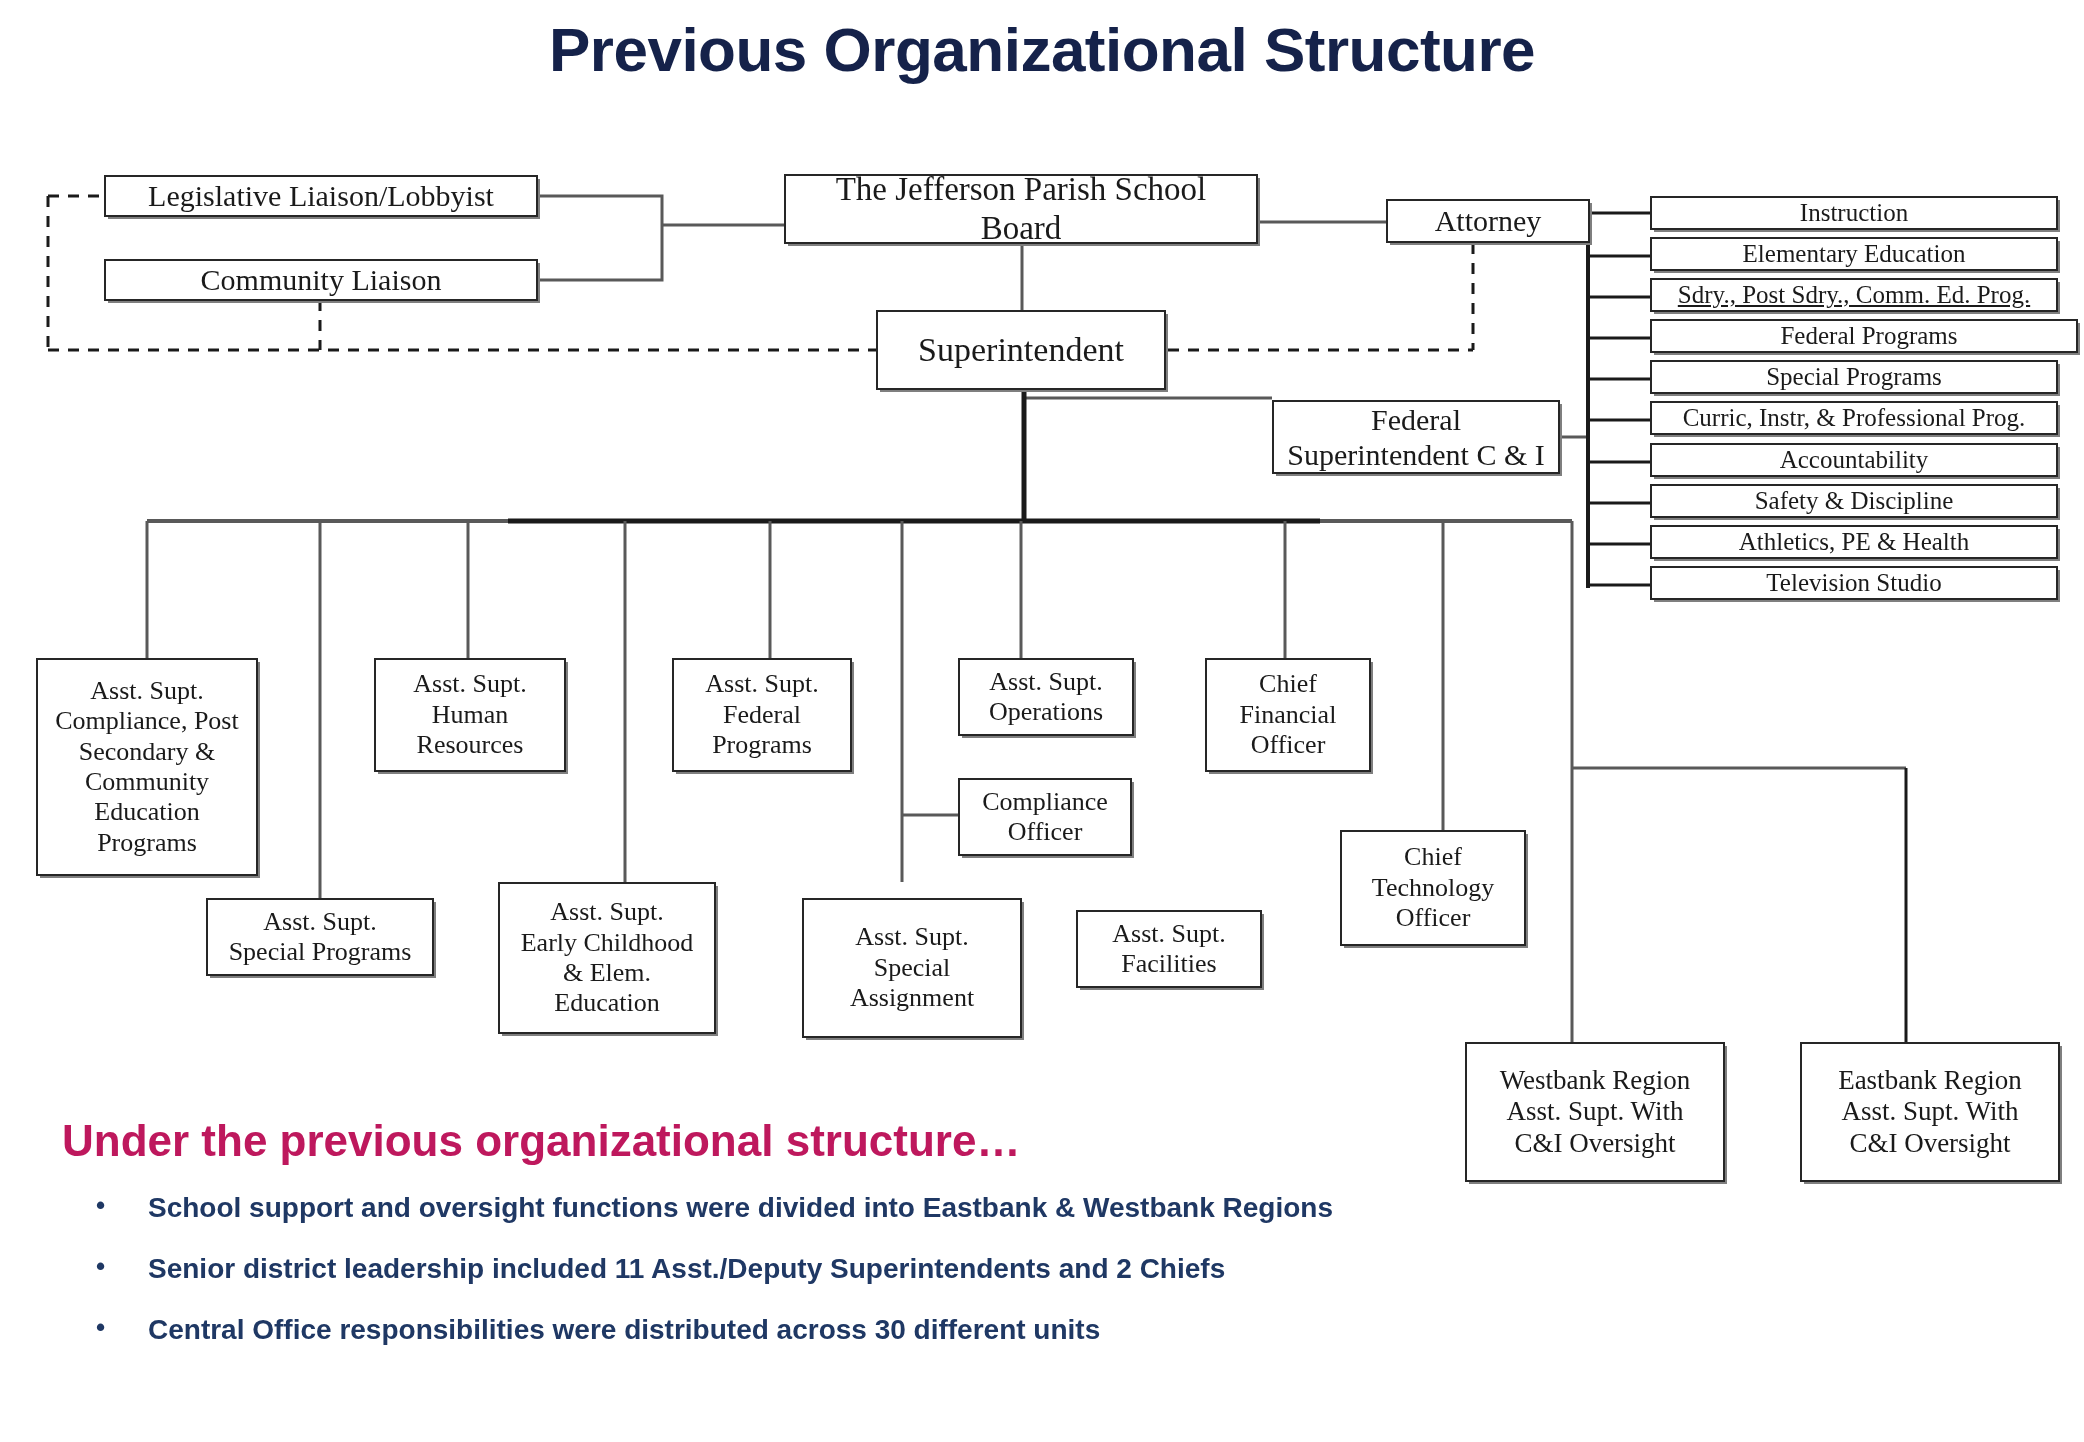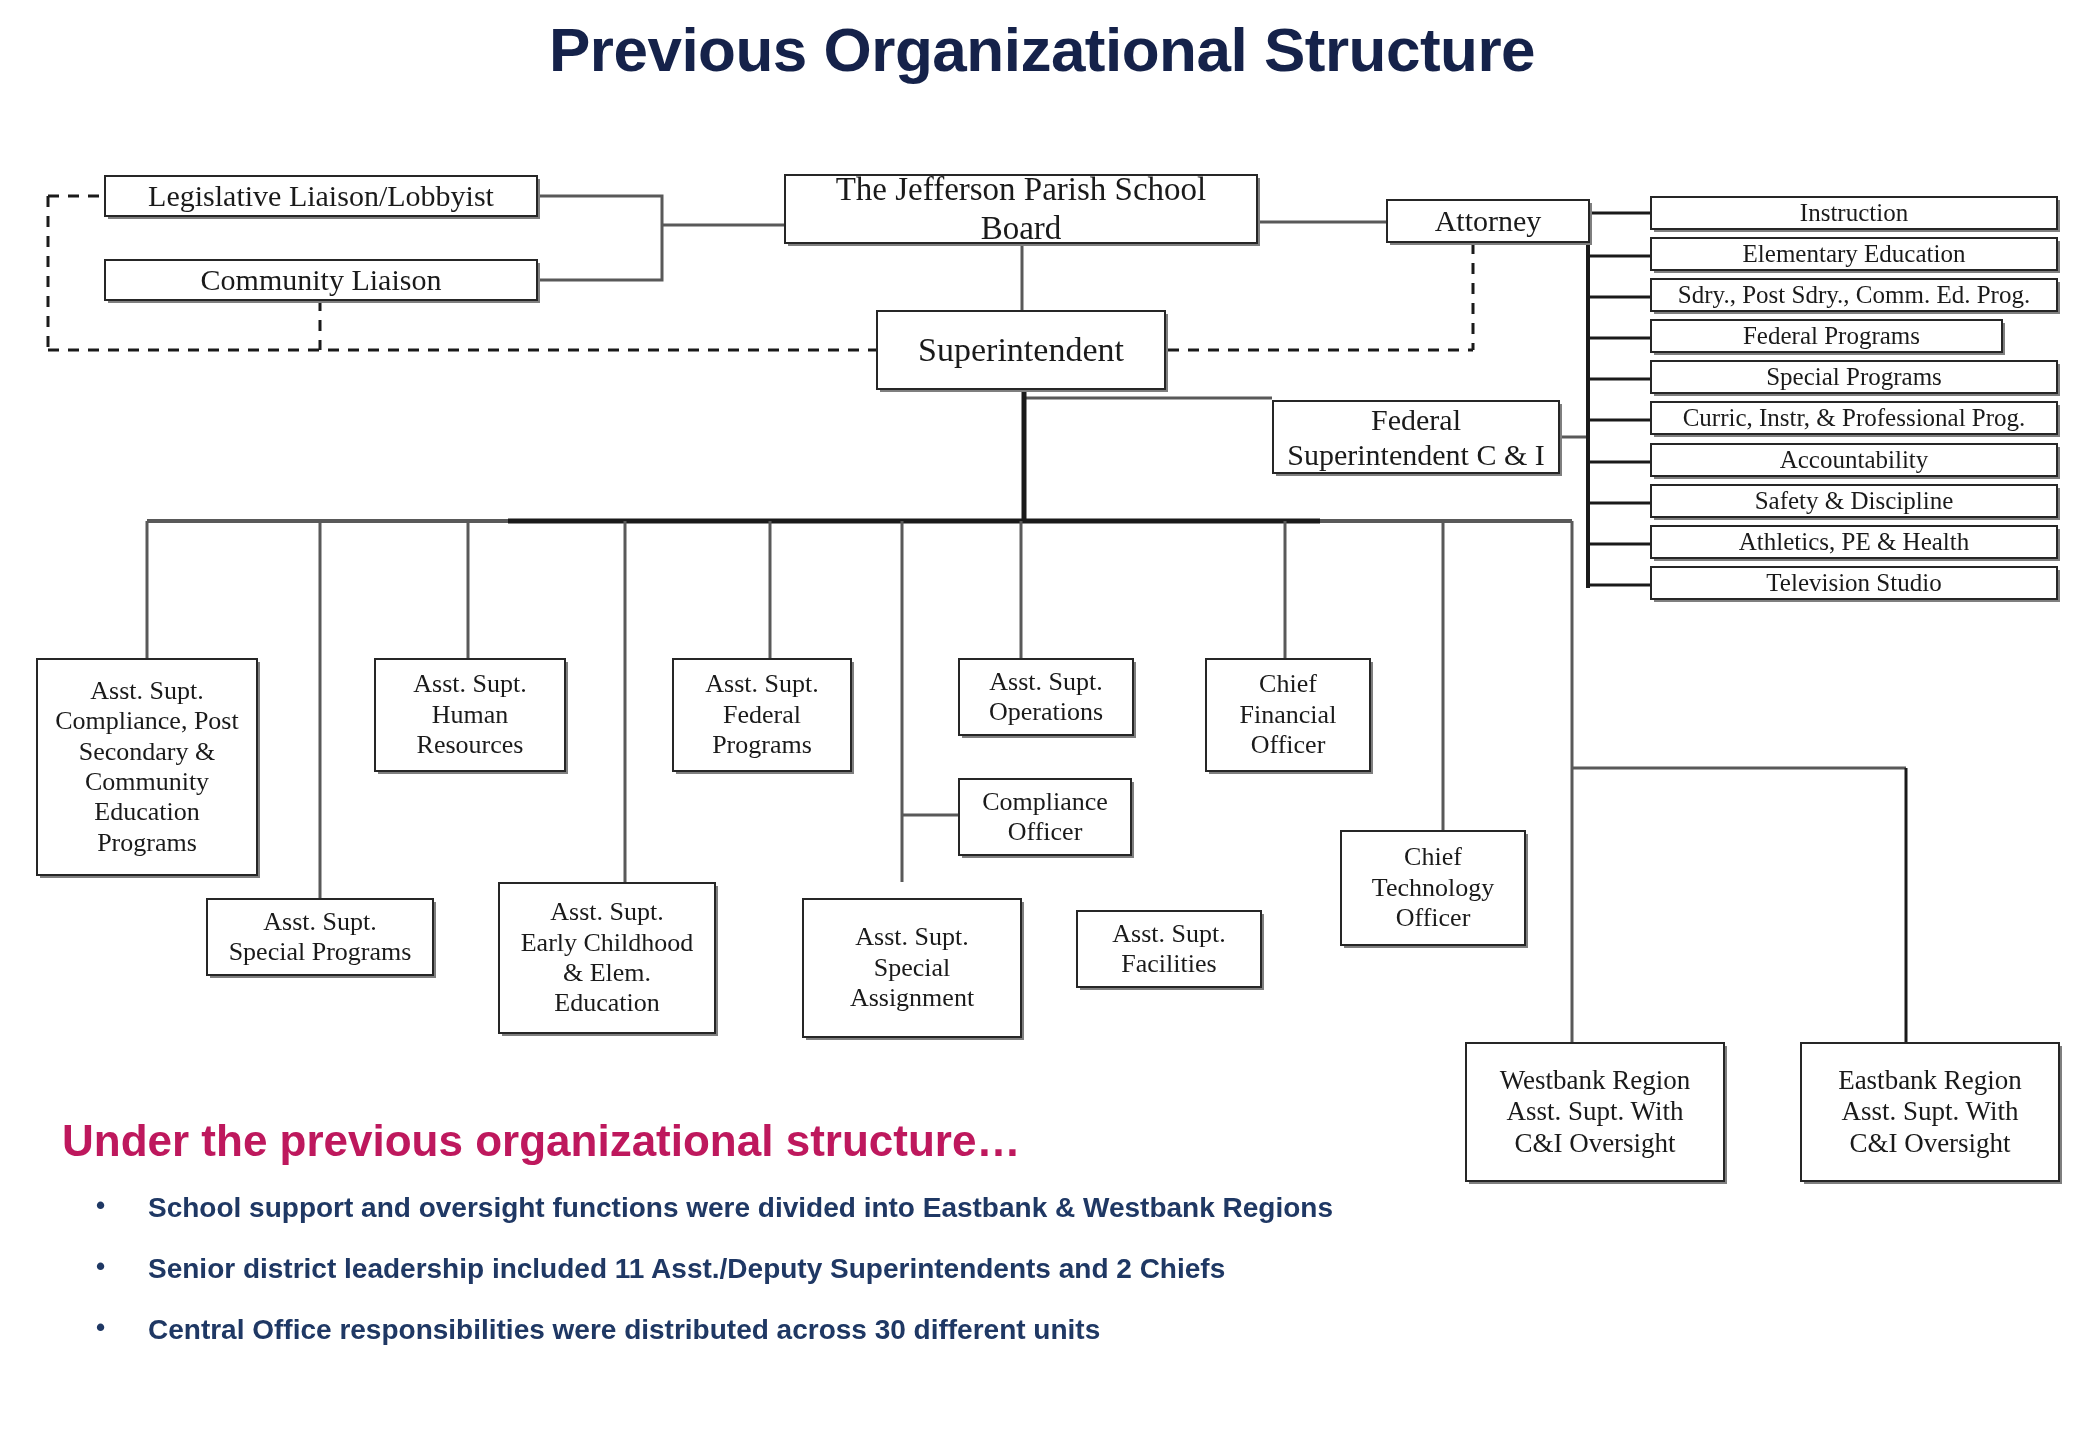--- a/index.html
+++ b/index.html
@@ -171,24 +171,24 @@
       <span>Superintendent C &amp; I</span>
     </span>
   </div>
 
   <div class="box f25" style="left:1650px; top:196px; width:408px; height:34px;">
     <span>Instruction</span>
   </div>
   <div class="box f25" style="left:1650px; top:237px; width:408px; height:34px;">
     <span>Elementary Education</span>
   </div>
-  <div class="box f25" style="left:1650px; top:278px; width:408px; height:34px;">
+  <div class="box f25" style="left:1650px; top:278px; width:408px; height:34px;text-decoration:underline;">
     <span>Sdry., Post Sdry., Comm. Ed. Prog.</span>
   </div>
-  <div class="box f25" style="left:1650px; top:319px; width:353px; height:34px;padding-left:14px;">
+  <div class="box f25" style="left:1650px; top:319px; width:428px; height:34px;padding-left:14px;">
     <span>Federal Programs</span>
   </div>
   <div class="box f25" style="left:1650px; top:360px; width:408px; height:34px;">
     <span>Special Programs</span>
   </div>
   <div class="box f25" style="left:1650px; top:401px; width:408px; height:34px;">
     <span>Curric, Instr, &amp; Professional Prog.</span>
   </div>
   <div class="box f25" style="left:1650px; top:443px; width:408px; height:34px;">
     <span>Accountability</span>

